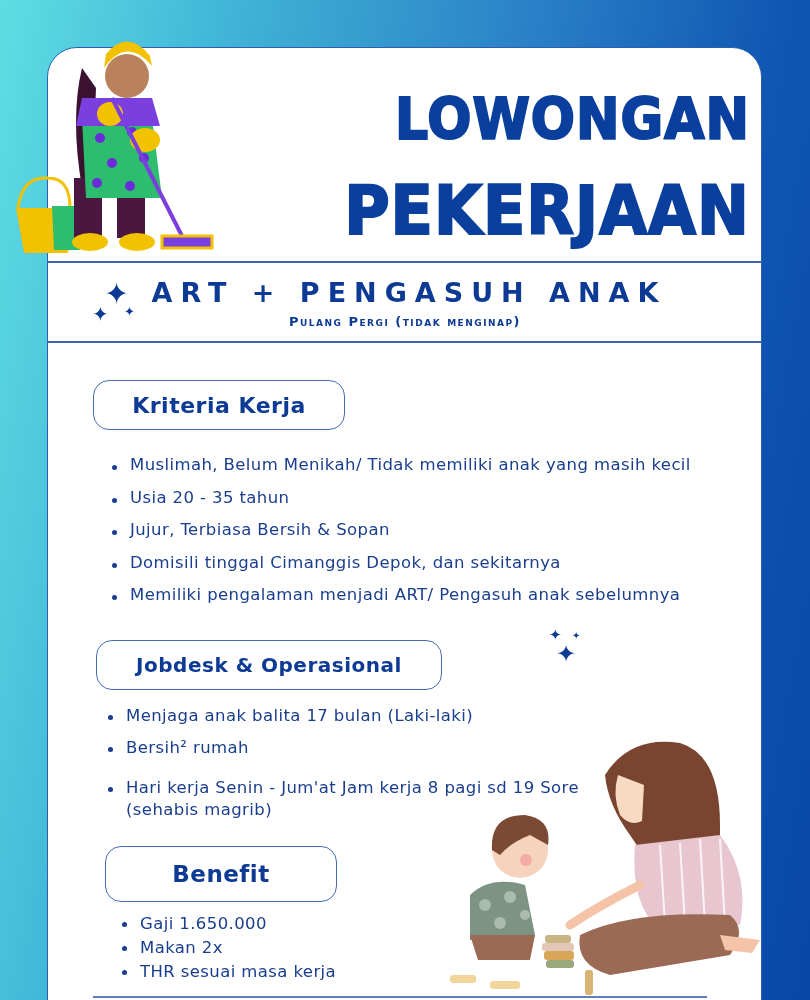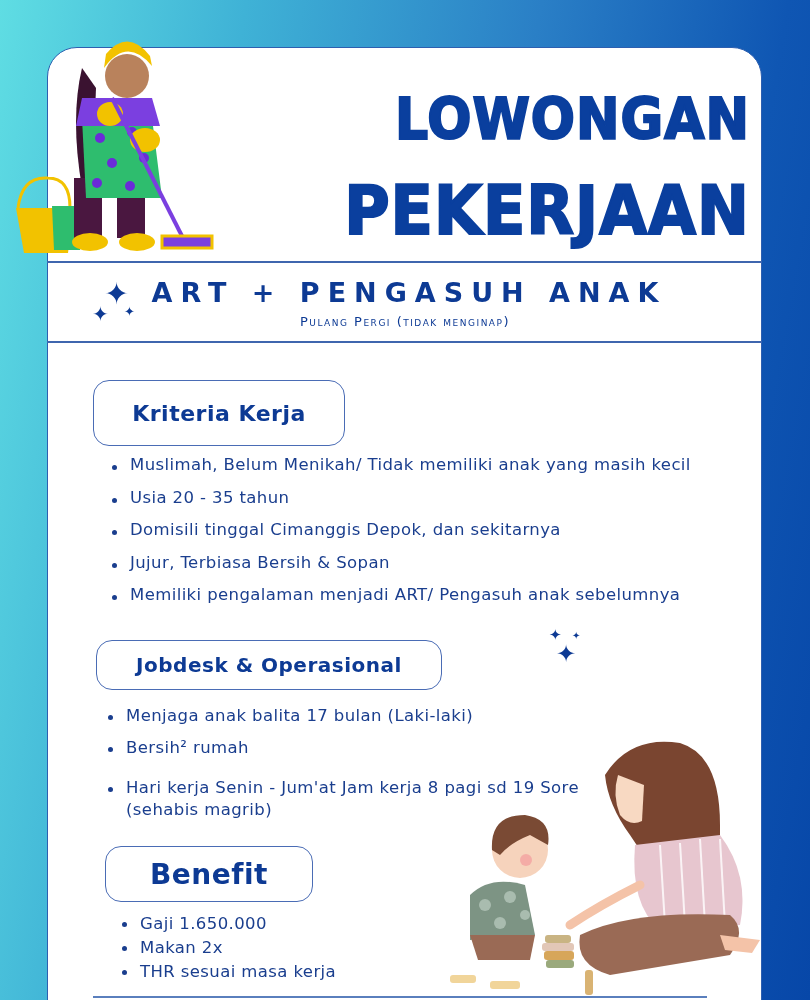--- a/index.html
+++ b/index.html
@@ -33,21 +33,21 @@
   .hline {
     position: absolute; left: 47px; width: 715px; height: 2px; background: #3f66ae;
   }
   .subtitle-main {
     position: absolute; left: 0; width: 100%; top: 277px; text-align: center;
     font-size: 27px; font-weight: bold; letter-spacing: 8px; color: #0d3a94;
     padding-left: 8px;
   }
   .subtitle-sub {
     position: absolute; left: 0; width: 100%; top: 314px; text-align: center;
-    font-size: 13px; font-weight: normal; letter-spacing: 1.5px; color: #0d3a94;
+    font-size: 13px; font-weight: bold; letter-spacing: 1.5px; color: #0d3a94;
     font-variant: small-caps;
   }
   .pill {
     position: absolute;
     border: 1.5px solid #4a6cb5;
     border-radius: 16px;
     background: #fff;
     display: flex; align-items: center; justify-content: center;
     font-weight: bold; color: #0d3a94;
   }
@@ -109,45 +109,45 @@
 
 <span class="sparkle" style="left:104px;top:276px;font-size:30px;">✦</span>
 <span class="sparkle" style="left:92px;top:302px;font-size:20px;">✦</span>
 <span class="sparkle" style="left:124px;top:304px;font-size:13px;">✦</span>
 
 <div class="subtitle-main">ART + PENGASUH ANAK</div>
 <div class="subtitle-sub">Pulang Pergi (tidak menginap)</div>
 
 <div class="hline" style="top:341px;"></div>
 
-<div class="pill" style="left:93px;top:380px;width:252px;height:66px;font-size:22px;letter-spacing:0.5px;">
+<div class="pill" style="left:93px;top:380px;width:252px;height:50px;font-size:22px;letter-spacing:0.5px;">
   <span>Kriteria Kerja</span>
 </div>
 <ul class="list" style="left:110px;top:455px;">
   <li style="height:32.5px;">Muslimah, Belum Menikah/ Tidak memiliki anak yang masih kecil</li>
   <li style="height:32.5px;">Usia 20 - 35 tahun</li>
+  <li style="height:32.5px;">Jujur, Terbiasa Bersih &amp; Sopan</li>
   <li style="height:32.5px;">Domisili tinggal Cimanggis Depok, dan sekitarnya</li>
-  <li style="height:32.5px;">Jujur, Terbiasa Bersih &amp; Sopan</li>
   <li style="height:32.5px;">Memiliki pengalaman menjadi ART/ Pengasuh anak sebelumnya</li>
 </ul>
 
 <span class="sparkle" style="left:549px;top:626px;font-size:15px;">✦</span>
 <span class="sparkle" style="left:572px;top:630px;font-size:10px;">✦</span>
 <span class="sparkle" style="left:556px;top:640px;font-size:24px;">✦</span>
 
 <div class="pill" style="left:96px;top:640px;width:346px;height:50px;font-size:20px;letter-spacing:0.5px;">
   <span>Jobdesk &amp; Operasional</span>
 </div>
 <ul class="list" style="left:106px;top:705px;width:490px;">
   <li style="margin-bottom:10px;line-height:22px;">Menjaga anak balita 17 bulan (Laki-laki)</li>
   <li style="margin-bottom:18px;line-height:22px;">Bersih² rumah</li>
   <li style="line-height:22px;">Hari kerja Senin - Jum'at Jam kerja 8 pagi sd 19 Sore (sehabis magrib)</li>
 </ul>
 
-<div class="pill" style="left:105px;top:846px;width:208px;height:56px;font-size:28px;letter-spacing:0.5px;">
+<div class="pill" style="left:105px;top:846px;width:232px;height:56px;font-size:23px;letter-spacing:0.5px;">
   <span>Benefit</span>
 </div>
 <ul class="list" style="left:120px;top:912px;">
   <li style="line-height:24px;">Gaji 1.650.000</li>
   <li style="line-height:24px;">Makan 2x</li>
   <li style="line-height:24px;">THR sesuai masa kerja</li>
 </ul>
 
 <svg class="illus" style="left:430px;top:735px;" width="330" height="262" viewBox="0 0 330 262">
 

